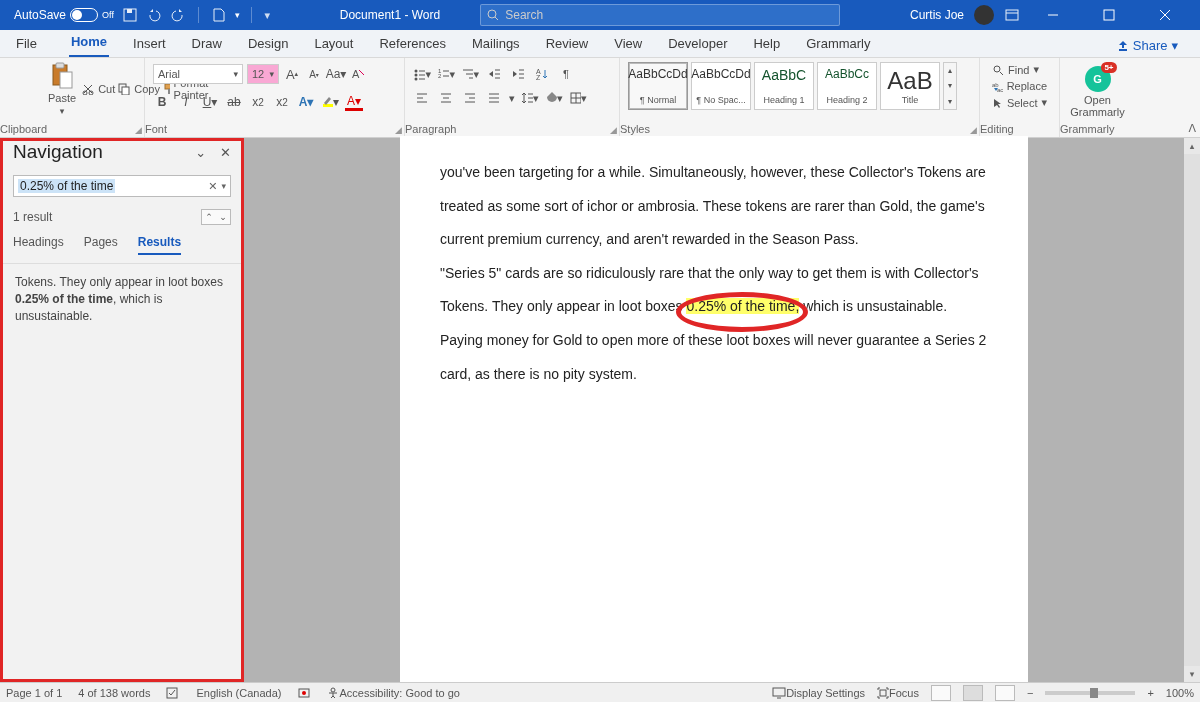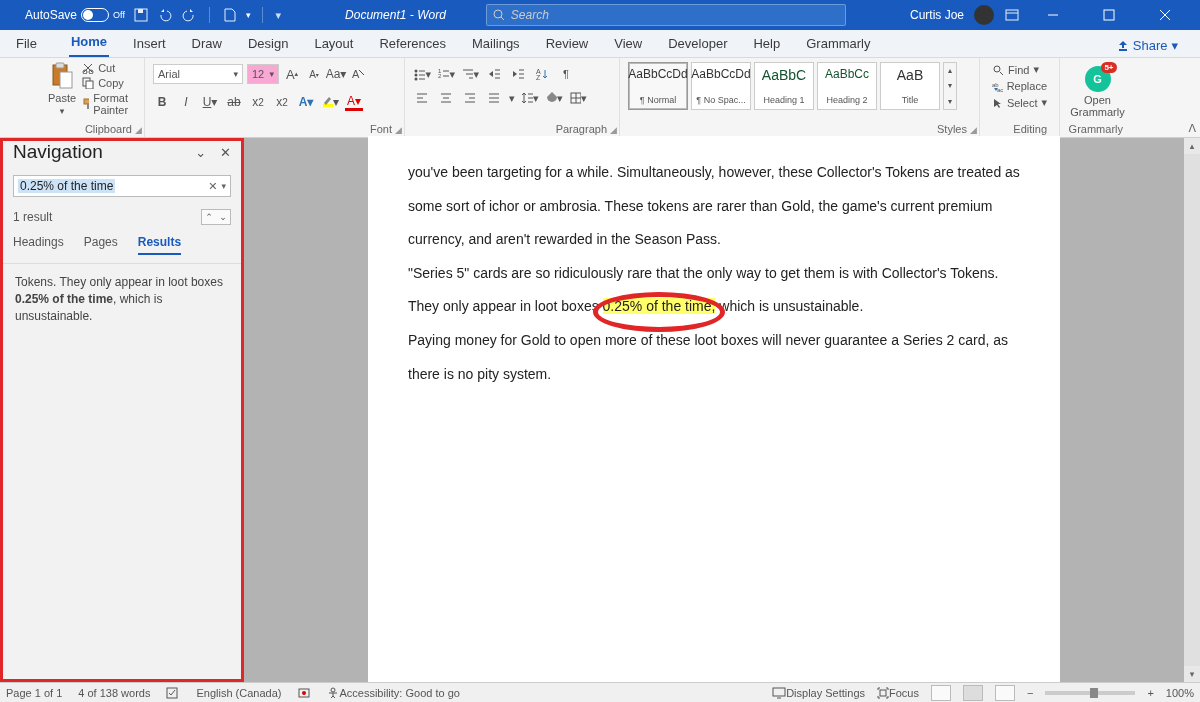--- a/index.html
+++ b/index.html
@@ -1,60 +1,60 @@
 <!DOCTYPE html>
 <html><head>
 <meta charset="utf-8">
 <style>
 * { margin: 0; padding: 0; box-sizing: border-box; font-family: 'Segoe UI', sans-serif; }
 body { width: 1200px; height: 702px; background: #e8e8e8; overflow: hidden; position: relative; }
 
 
 .titlebar { height: 30px; background: #185abd; display: flex; align-items: center; color: #fff; font-size: 12px; }
-.tb-left { display: flex; align-items: center; gap: 8px; padding-left: 25px; }
+.tb-left { display: flex; align-items: center; gap: 8px; padding-left: 14px; }
 .autosave { display: flex; align-items: center; gap: 4px; }
 .toggle { width: 28px; height: 14px; border: 1px solid #fff; border-radius: 7px; display: flex; align-items: center; padding: 1px; }
 .toggle-knob { width: 10px; height: 10px; background: #fff; border-radius: 50%; }
 .tb-icon { width: 16px; height: 16px; display: flex; align-items: center; justify-content: center; opacity: .9; }
 .tb-sep { width: 1px; height: 16px; background: rgba(255,255,255,.3); margin: 0 4px; }
-.tb-center { flex: 1; display: flex; justify-content: center; align-items: center; gap: 40px; font-style: italic; }
+.tb-center { flex: 1; display: flex; justify-content: center; align-items: center; gap: 40px; }
 .doc-title { font-size: 12px; }
 .searchbar { width: 360px; height: 22px; background: #2e6fc9; border: 1px solid rgba(255,255,255,.3); border-radius: 2px; display: flex; align-items: center; padding: 0 6px; font-size: 12px; color: #ccc; gap: 6px; }
 .tb-right { display: flex; align-items: center; gap: 10px; padding-right: 12px; }
 .avatar { width: 20px; height: 20px; background: #333; border-radius: 50%; }
 .win-btn { width: 46px; height: 30px; display: flex; align-items: center; justify-content: center; }
 .win-btn svg { stroke: #fff; }
 
 
 .ribbon-tabs { height: 28px; background: #f0f3f7; display: flex; align-items: flex-end; padding: 0 14px; border-bottom: 1px solid #d9d9d9; font-size: 13px; color: #3b3b3b; gap: 22px; }
 .tab { padding: 6px 2px; cursor: pointer; }
 .tab.active { color: #185abd; border-bottom: 2px solid #185abd; font-weight: 600; margin-left: 8px; }
 .share-btn { margin-left: auto; color: #185abd; padding: 4px 8px; display: flex; align-items: center; gap: 4px; }
 
 
 .ribbon { height: 80px; background: #f5f5f5; border-bottom: 1px solid #d0d0d0; display: flex; font-size: 11px; color: #555; position: relative; }
 .rgroup { border-right: 1px solid #e0e0e0; padding: 4px 8px 14px; display: flex; flex-direction: column; position: relative; }
-.rgroup-label { position: absolute; bottom: 2px; left: 0; right: 12px; text-align: right; font-size: 11px; color: #666; }
+.rgroup-label { position: absolute; bottom: 2px; left: 0; right: 12px; text-align: left; font-size: 11px; color: #666; }
 .dl { position: absolute; bottom: 2px; right: 2px; font-size: 9px; color: #999; }
 .clip-main { display: flex; gap: 6px; }
 .paste-btn { display: flex; flex-direction: column; align-items: center; gap: 2px; margin-left: 40px; }
-.clip-small { display: flex; flex-direction: column; gap: 3px; font-size: 11px; }
+.clip-small { display: flex; flex-direction: row; gap: 3px; font-size: 11px; }
 .clip-row { display: flex; align-items: center; gap: 4px; }
 .font-top { display: flex; gap: 4px; align-items: center; height: 24px; }
 .font-name { width: 90px; height: 20px; border: 1px solid #ccc; background: #fff; font-size: 11px; padding: 0 4px; display: flex; align-items: center; justify-content: space-between; }
 .font-size { width: 32px; height: 20px; border: 1px solid #ccc; background: #f9a8d4; font-size: 11px; padding: 0 4px; display: flex; align-items: center; }
 .font-btn { width: 18px; height: 18px; display: flex; align-items: center; justify-content: center; font-size: 12px; }
 .font-bot { display: flex; gap: 6px; align-items: center; height: 24px; margin-top: 4px; }
 .para-row { display: flex; gap: 6px; align-items: center; height: 24px; }
 .para-btn { width: 18px; height: 18px; display: flex; align-items: center; justify-content: center; }
 .styles-row { display: flex; gap: 3px; align-items: center; }
 .style-box { width: 60px; height: 48px; border: 1px solid #ccc; background: #fff; display: flex; flex-direction: column; align-items: center; justify-content: space-between; padding: 4px 2px; font-size: 9px; }
 .style-box.sel { border: 1px solid #999; background: #f8f8f8; box-shadow: inset 0 0 0 1px #bbb; }
 .style-prev { font-size: 12px; color: #333; }
-.style-prev.big { font-size: 14px; font-family: 'Calibri Light', sans-serif; }
+.style-prev.big { font-size: 24px; font-family: 'Calibri Light', sans-serif; }
 .style-prev.blue { color: #14532d; }
 .editing-col { display: flex; flex-direction: column; gap: 2px; font-size: 11px; }
 .ed-row { display: flex; align-items: center; gap: 4px; padding: 1px 4px; }
 .grammarly { display: flex; flex-direction: column; align-items: center; gap: 2px; padding: 4px 8px; }
 .gm-icon { width: 26px; height: 26px; background: #15c39a; border-radius: 50%; position: relative; display: flex; align-items: center; justify-content: center; color: #fff; font-weight: bold; }
 .gm-badge { position: absolute; top: -4px; right: -6px; background: #d93025; color: #fff; font-size: 8px; padding: 1px 3px; border-radius: 6px; }
 .collapse-rib { position: absolute; right: 4px; bottom: 2px; font-size: 11px; color: #666; }
 
 
 .main { display: flex; height: 544px; position: relative; }
@@ -68,21 +68,21 @@
 .nav-result-row { display: flex; justify-content: space-between; align-items: center; padding: 6px 10px; font-size: 12px; color: #555; }
 .arrows { display: flex; border: 1px solid #bbb; }
 .arrow { width: 14px; height: 14px; display: flex; align-items: center; justify-content: center; font-size: 9px; background: #fafafa; }
 .nav-tabs { display: flex; gap: 20px; padding: 4px 10px 8px; font-size: 12px; border-bottom: 1px solid #ddd; }
 .nav-tab { color: #555; }
 .nav-tab.active { color: #185abd; font-weight: 600; border-bottom: 2px solid #185abd; padding-bottom: 4px; }
 .nav-result-text { padding: 10px 12px; font-size: 12px; color: #444; line-height: 1.4; }
 .nav-result-text b { font-weight: 600; }
 
 .doc-area { flex: 1; background: #b3b3b3; position: relative; display: flex; justify-content: center; }
-.page { width: 692px; background: #fff; padding: 20px 40px; font-size: 14px; line-height: 2.4; font-family: Arial, sans-serif; color: #222; margin-top: -2px; }
+.page { width: 628px; background: #fff; padding: 20px 40px; font-size: 14px; line-height: 2.4; font-family: Arial, sans-serif; color: #222; margin-top: -2px; }
 .highlight-wrap { position: relative; display: inline; }
 .highlight { background: #ffff6a; }
 .red-circle { position: absolute; border: 5px solid #e02626; border-radius: 50%; width: 132px; height: 40px; left: -10px; top: -6px; pointer-events: none; }
 
 .vscroll { width: 16px; background: #e8e8e8; display: flex; flex-direction: column; }
 .vsc-btn { height: 16px; display: flex; align-items: center; justify-content: center; font-size: 9px; color: #666; }
 .vsc-track { flex: 1; background: #e0e0e0; }
 
 
 .statusbar { height: 20px; background: #f0f0f0; border-top: 1px solid #ccc; display: flex; align-items: center; font-size: 11px; color: #555; padding: 0 6px; gap: 16px; }

